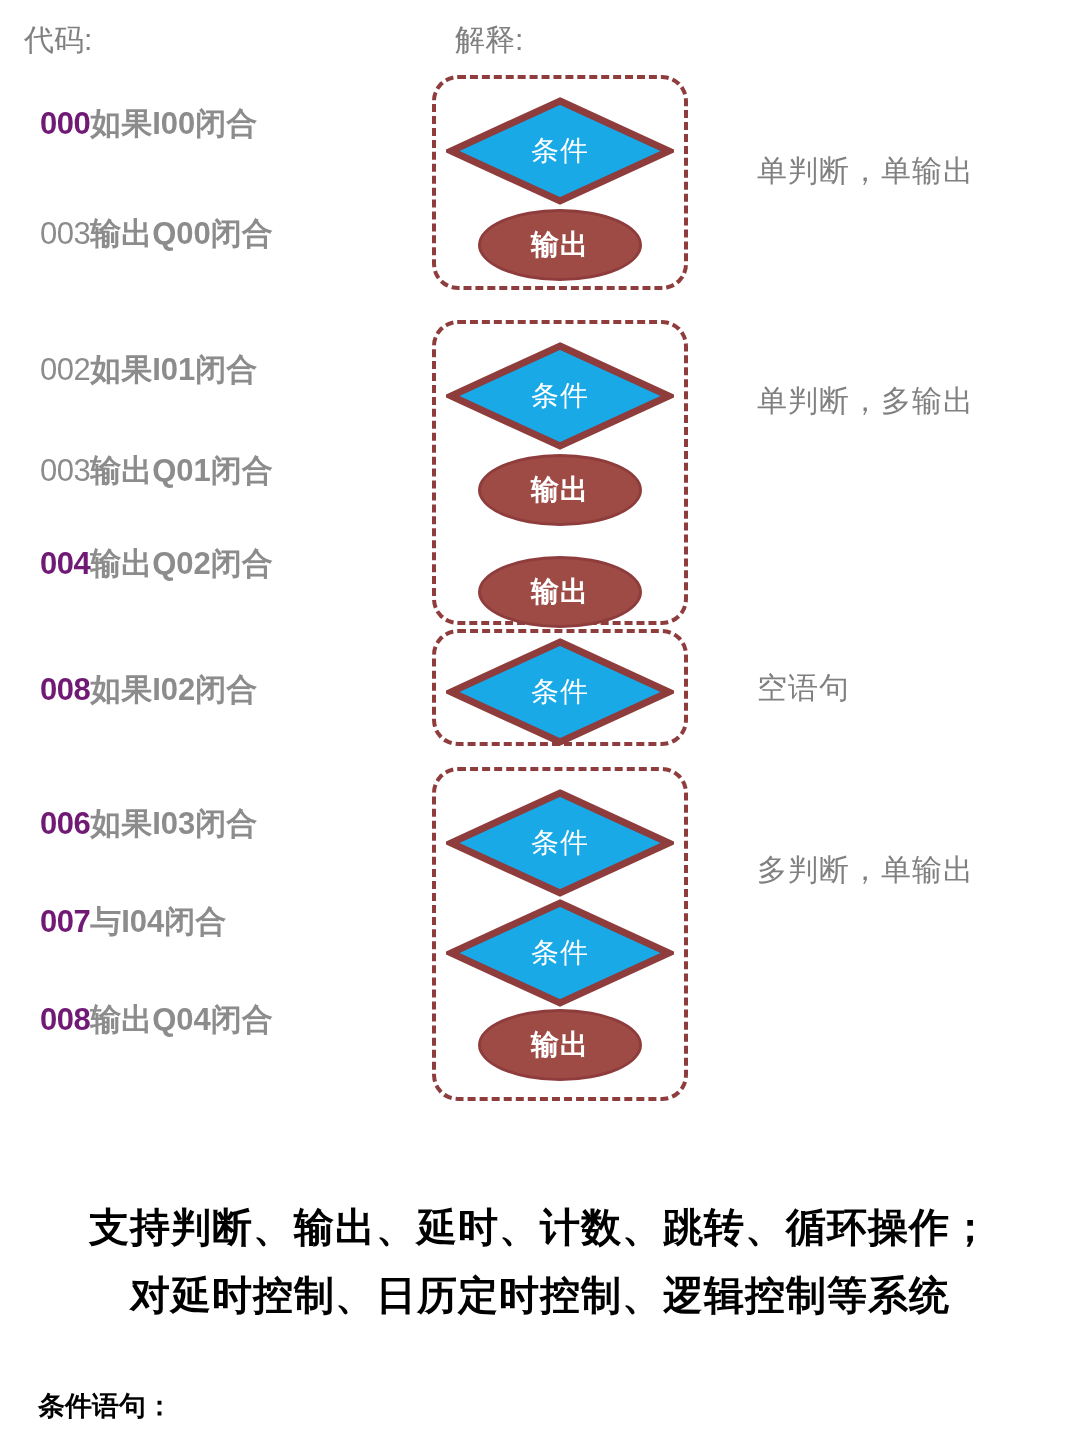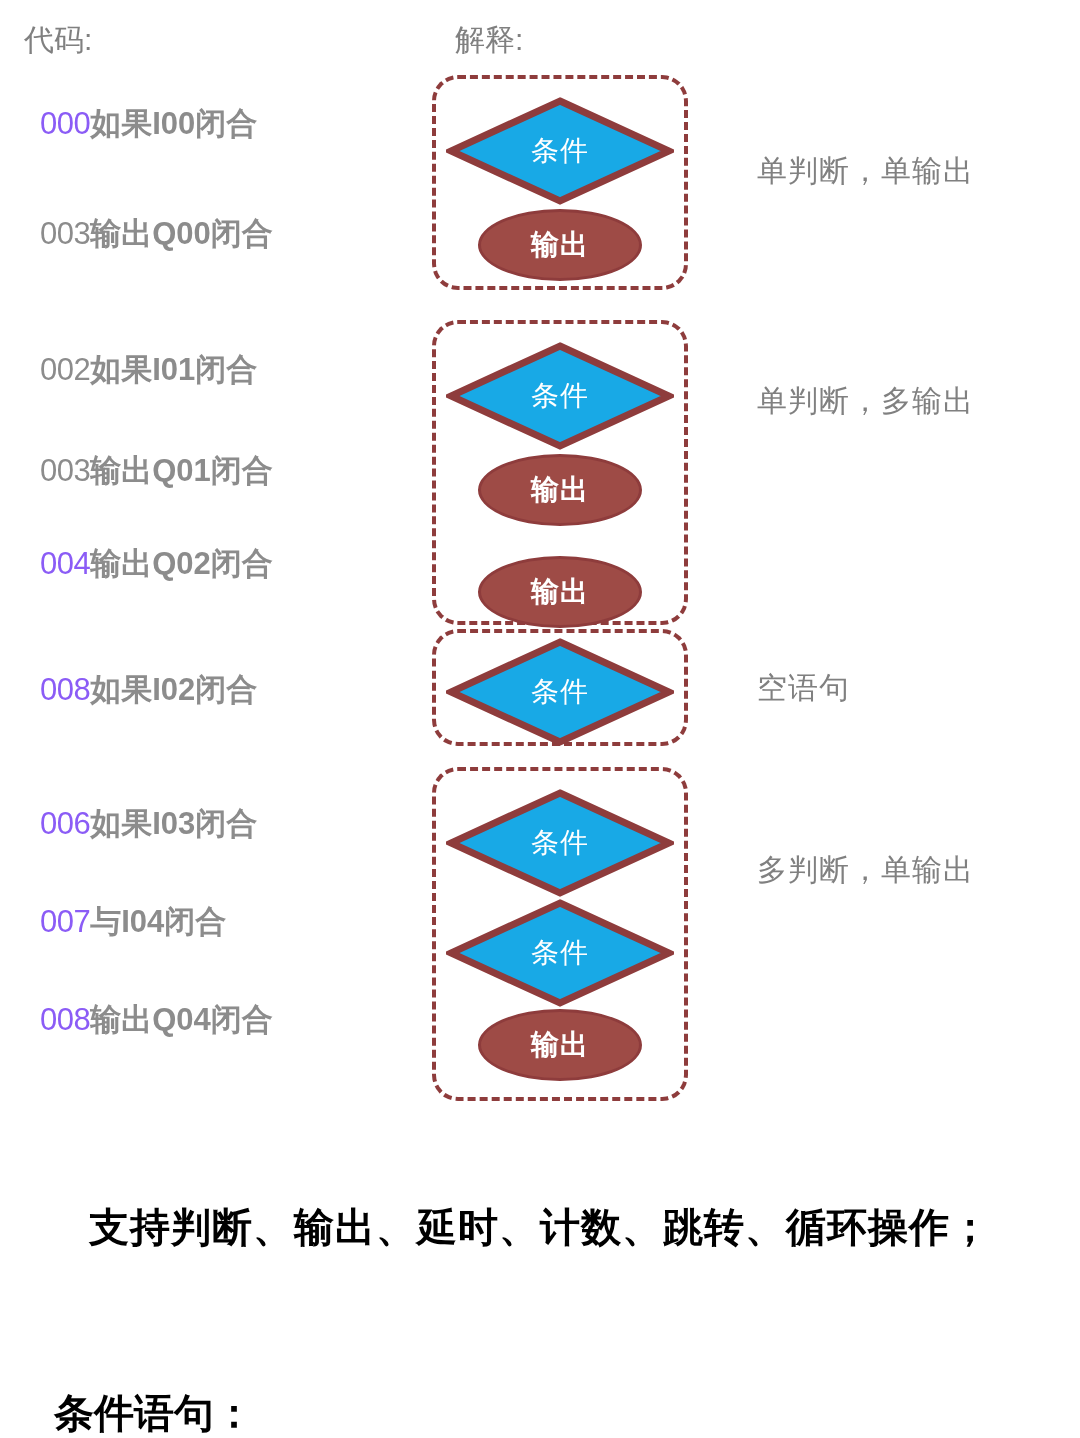--- a/index.html
+++ b/index.html
@@ -42,22 +42,22 @@
     line-height: 1;
     white-space: nowrap;
     color: #8c8c8c;
   }
   .code-num {
     color: #8c8c8c;
     font-weight: normal;
     letter-spacing: -0.5px;
   }
   .code-num.emph {
-    color: #8b5cf6;
-    font-weight: normal;
+    color: #701a75;
+    font-weight: bold;
   }
   .code-body {
     color: #8c8c8c;
     font-weight: bold;
   }
 
   
   #flow-column {
     position: absolute;
     left: 432px;
@@ -138,26 +138,25 @@
     font-weight: bold;
     line-height: 68px;
     letter-spacing: 1px;
   }
   #summary .sum-line { display: block; }
 
   #footer-label {
     position: absolute;
     left: 38px;
     top: 1393px;
-    font-size: 40px;
+    font-size: 27px;
     font-weight: bold;
     color: #000000;
     line-height: 1;
     white-space: nowrap;
-    margin-left: 16px;
   }
 </style>
 </head>
 <body>
 
 <div class="col-header" id="hdr-code">代码:</div>
 <div class="col-header" id="hdr-expl">解释:</div>
 
 <div id="code-list">
     <div class="code-line" style="top: 0px;"><span class="code-num emph">000</span><span class="code-body">如果I00闭合</span></div>
@@ -244,15 +243,16 @@
 
 <div id="notes-layer">
     <div class="expl-note" style="top: 156px;">单判断，单输出</div>
     <div class="expl-note" style="top: 386px;">单判断，多输出</div>
     <div class="expl-note" style="top: 673px;">空语句</div>
     <div class="expl-note" style="top: 855px;">多判断，单输出</div>
   </div>
 
 <div id="summary">
     <span class="sum-line">支持判断、输出、延时、计数、跳转、循环操作；</span>
+    <span class="sum-line">对延时控制、日历定时控制、逻辑控制等系统</span>
   </div>
 
 <div id="footer-label">条件语句：</div>
 
 </body></html>

